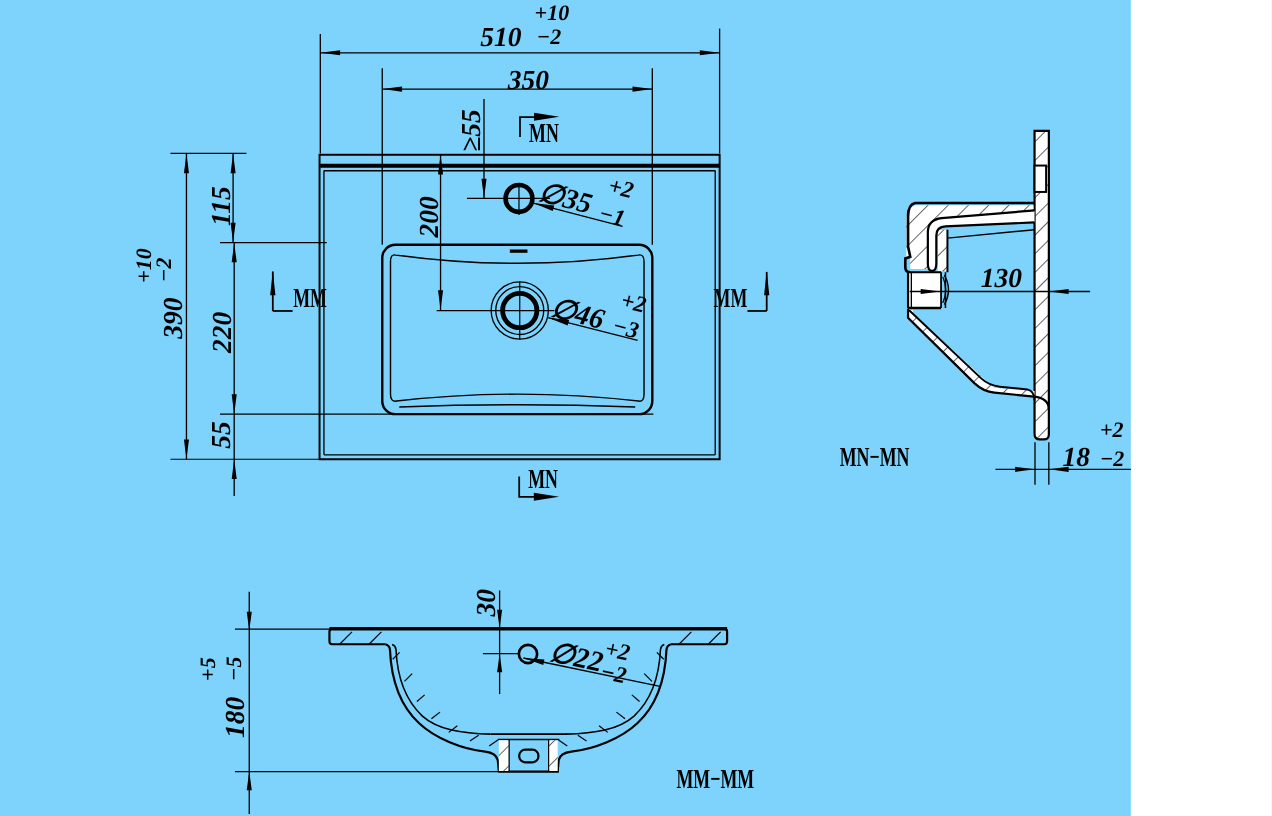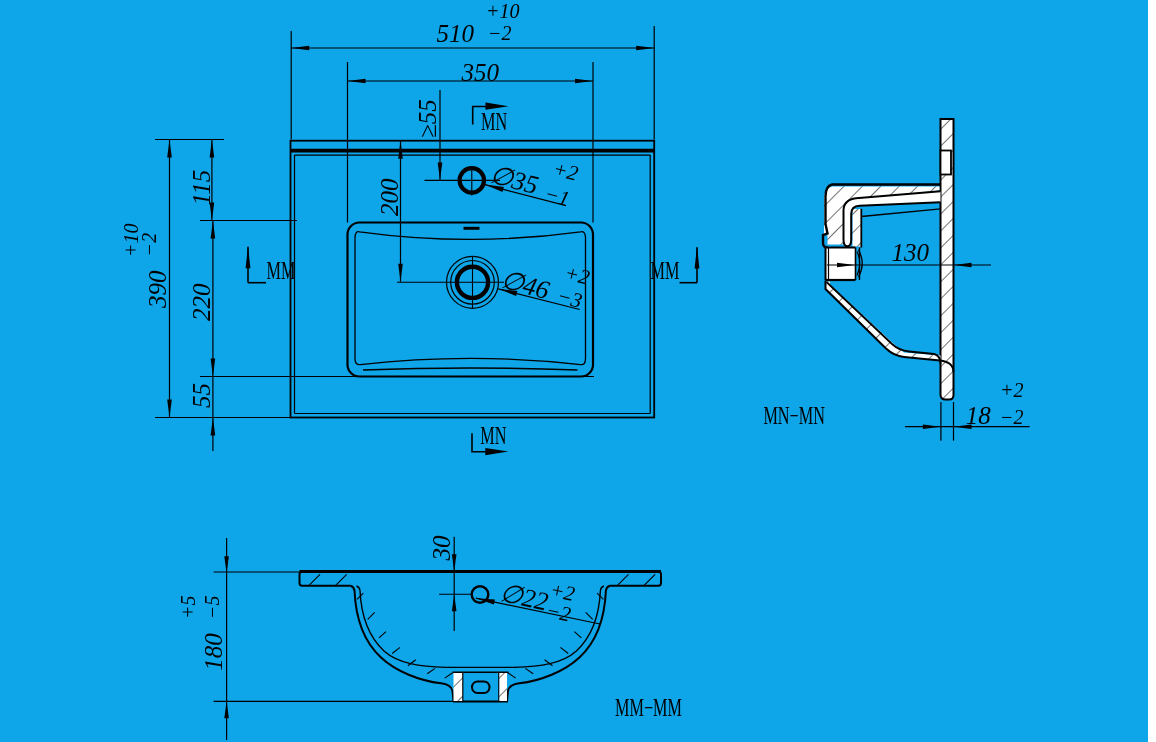--- a/index.html
+++ b/index.html
@@ -1,15 +1,15 @@
 <!DOCTYPE html>
 <html><head><meta charset="utf-8">
 <style>
 html,body{margin:0;padding:0;background:#fff;-webkit-font-smoothing:antialiased;}
-#c{position:relative;width:1148px;height:742px;background:#0ea5e9;overflow:hidden;}
+#c{position:relative;width:1028px;height:742px;background:#7dd3fc;overflow:hidden;font-weight:bold;}
 text{font-family:"Liberation Serif",serif;}
 </style></head>
 <body>
 <div id="c">
 <svg width="1156" height="742" viewBox="0 0 1156 742">
 <defs>
 <pattern id="h1" width="12" height="12" patternUnits="userSpaceOnUse" patternTransform="rotate(-45)">
 <rect width="12" height="12" fill="white"></rect>
 <line x1="0" y1="0" x2="12" y2="0" stroke="#000" stroke-width="1.1"></line>
 </pattern>

